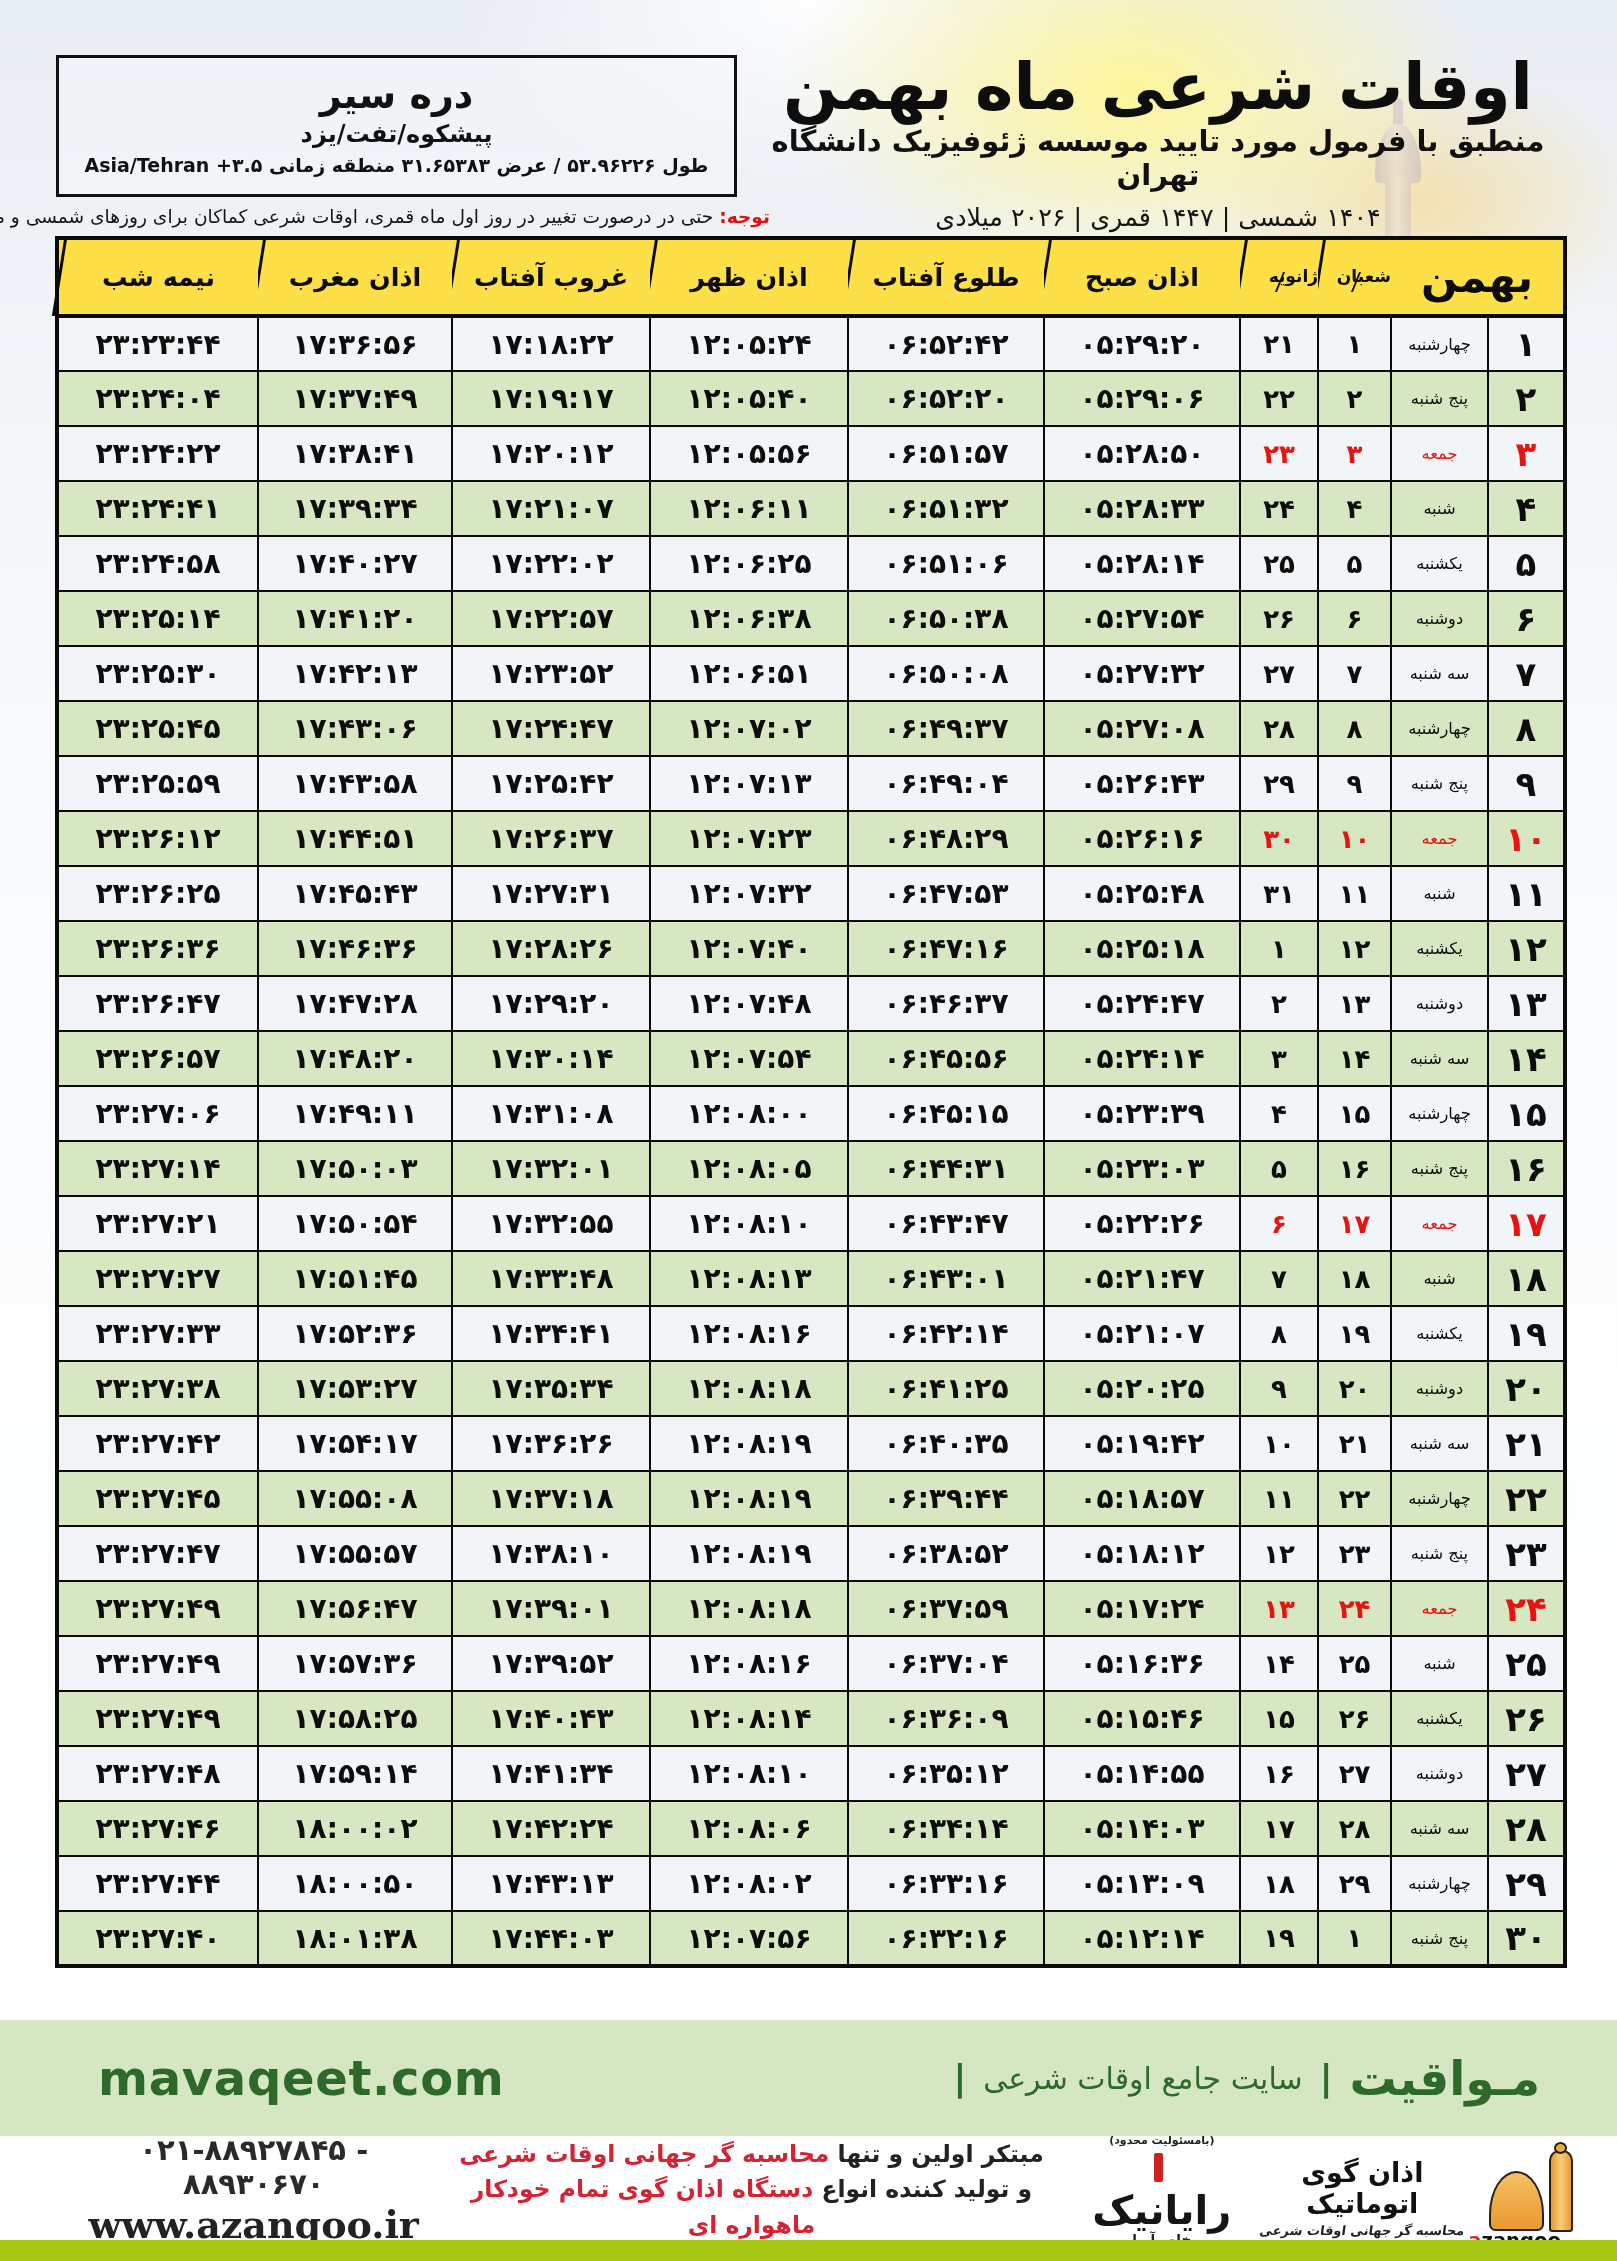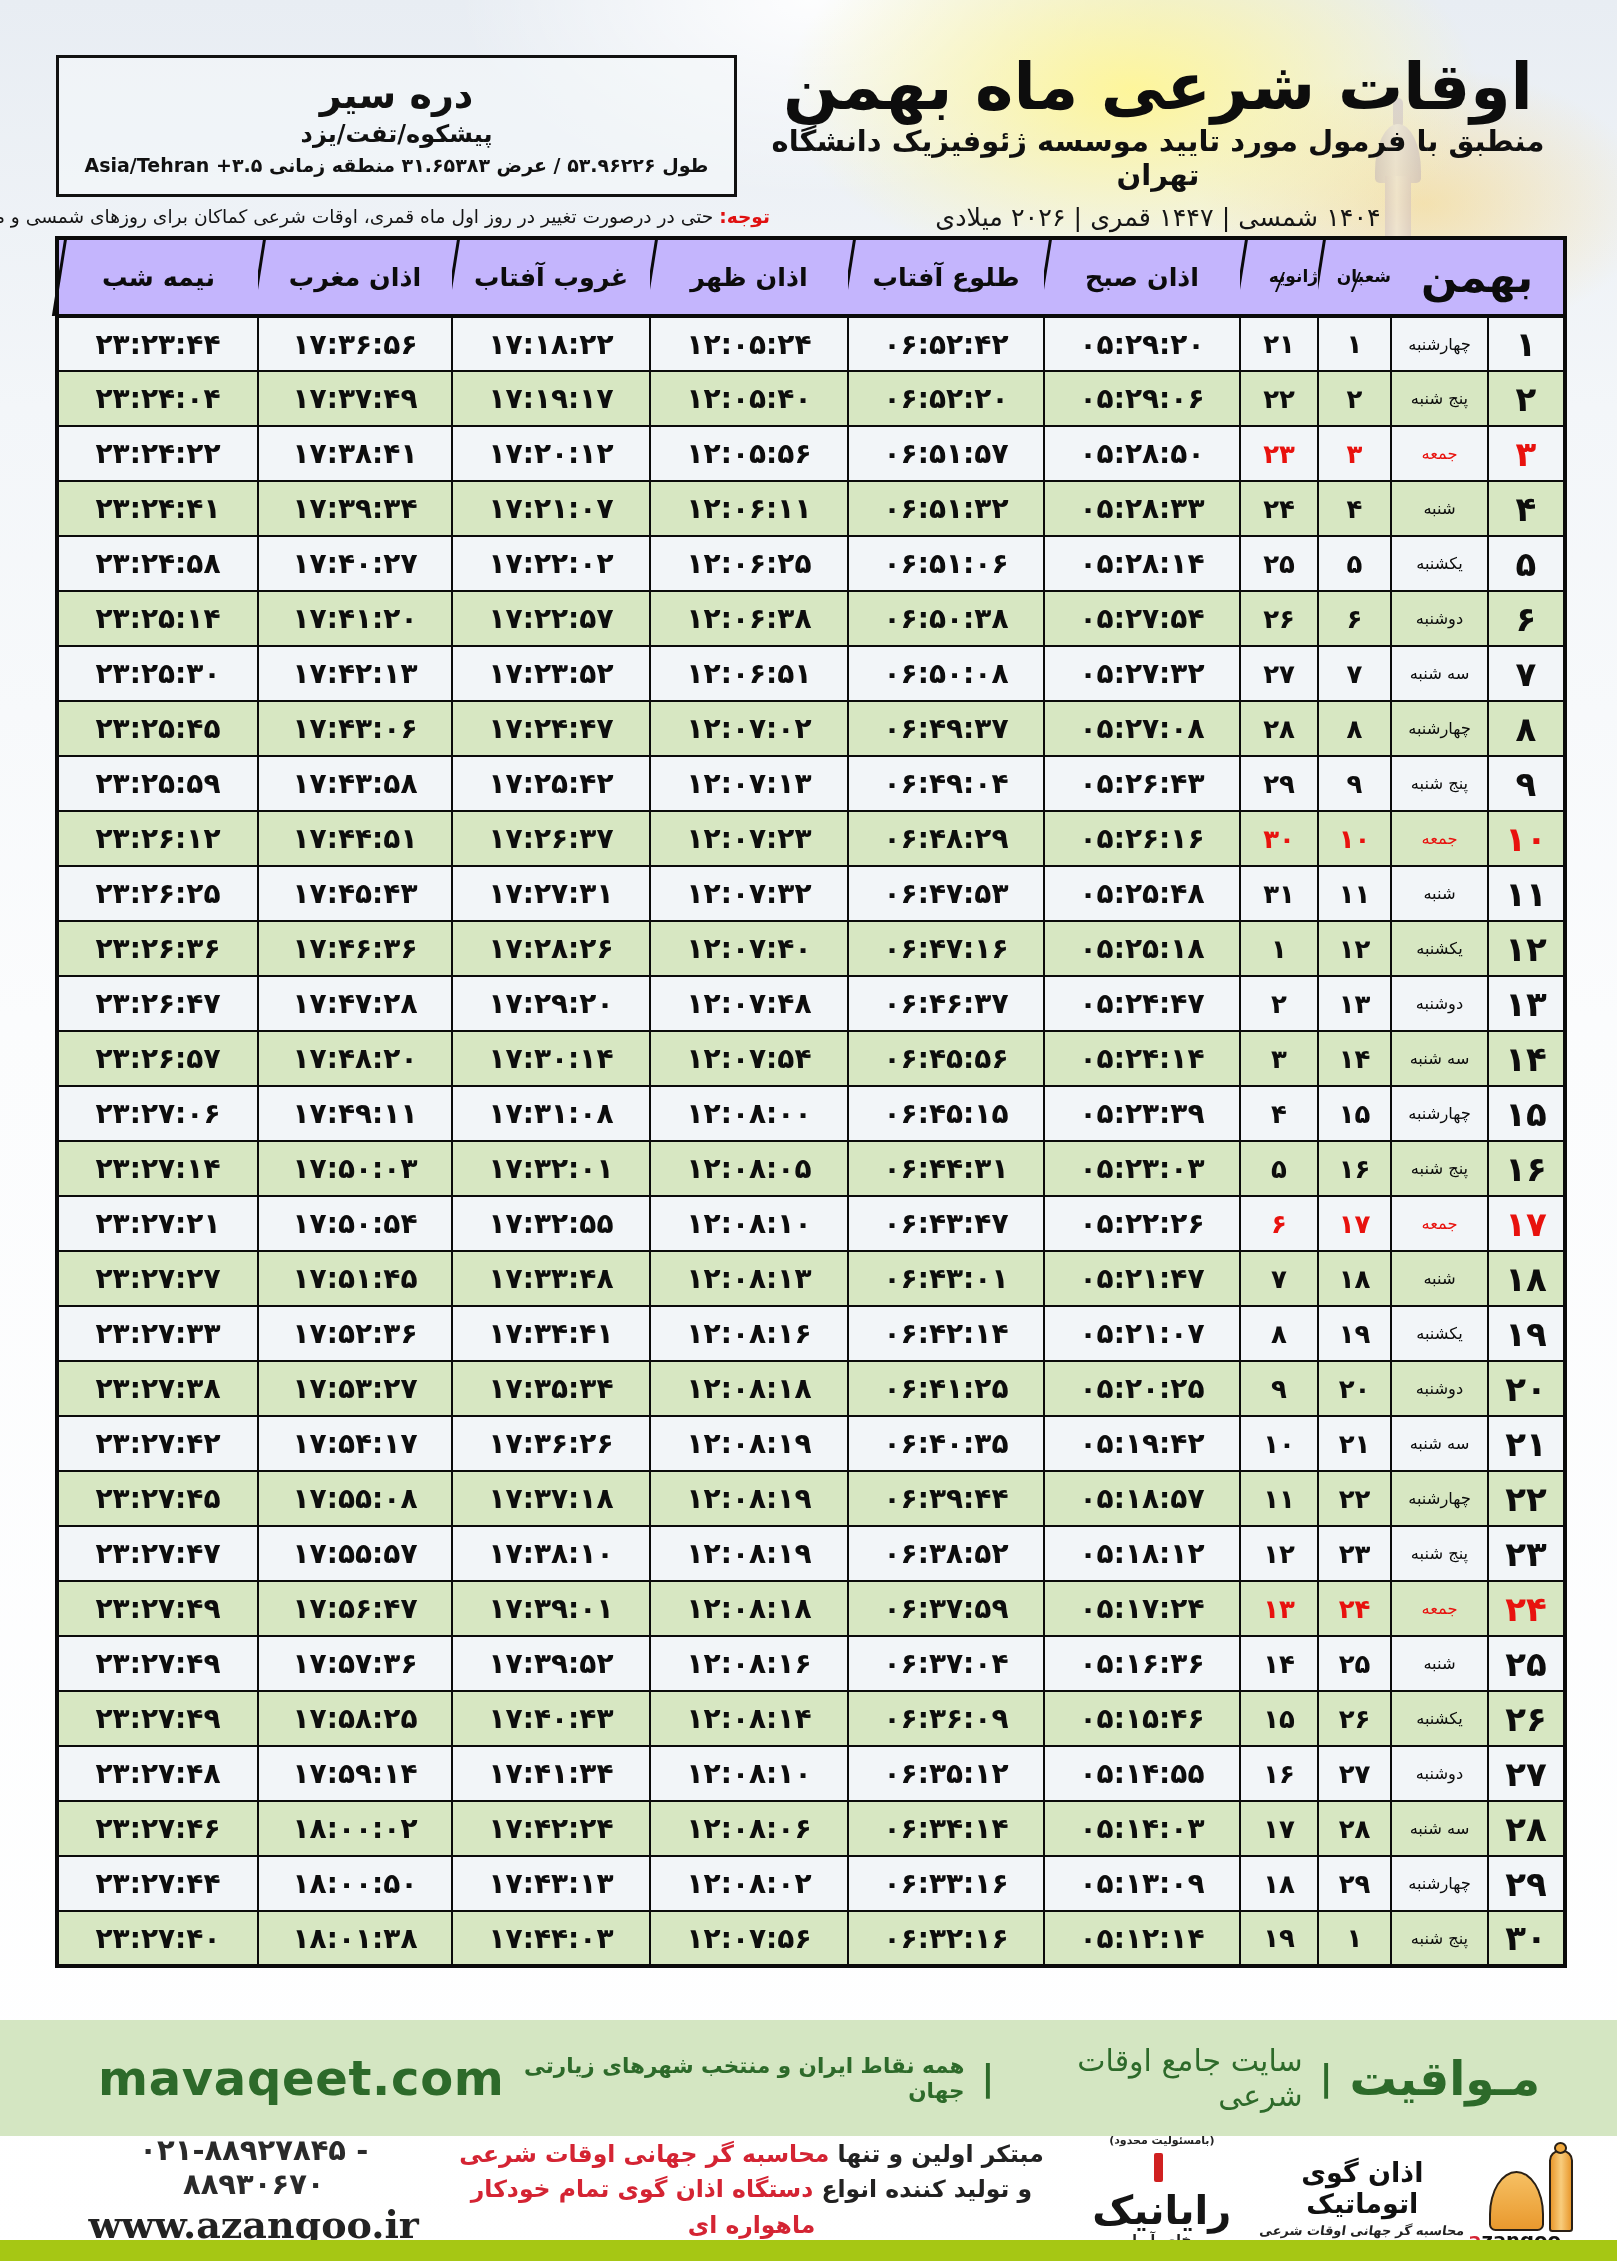--- a/index.html
+++ b/index.html
@@ -40,21 +40,21 @@
     font-size:18.6px; color:#141414; white-space:nowrap; z-index:2; }
   .note-line .note-label { color:#e01010; font-weight:bold; }
 
   
   table.times { position:absolute; left:55px; top:236px; width:1508px; border-collapse:collapse;
     table-layout:fixed; direction:rtl; z-index:1; background:#fff; border:4.6px solid #0b0b0b; }
   col.c-day{width:77px;} col.c-weekday{width:97px;} col.c-hijri{width:73px;} col.c-greg{width:78px;}
   col.c-sobh{width:196px;} col.c-tolu{width:196px;} col.c-zohr{width:198px;} col.c-ghorub{width:198px;}
   col.c-maghreb{width:194px;} col.c-nimeshab{width:201px;}
 
-  thead th { background:#c4b5fd; height:78px; color:#0c0c0c; font-weight:bold; vertical-align:middle;
+  thead th { background:#fde047; height:78px; color:#0c0c0c; font-weight:bold; vertical-align:middle;
     border-bottom:4.6px solid #0b0b0b; position:relative; }
   thead th .sep { position:absolute; top:-1.3px; bottom:-1.3px; left:-1.3px; width:3.3px; background:#0b0b0b;
     transform:skewX(-9deg); }
   th.h-month { font-size:43px; }
   th.h-time { font-size:25.4px; }
   th.h-stack { font-size:17px; }
   .stacked { display:flex; align-items:center; line-height:1.25; position:relative; }
   .stacked .top { align-self:flex-end; padding-left:18px; }
   .stacked .bot { align-self:flex-start; padding-right:18px; }
   .stacked .slash { position:absolute; top:5.2px; bottom:-3.9px; left:50%; width:2px; background:#0c0c0c;
@@ -542,21 +542,20 @@
         </tr>
       </tbody>
   </table>
 
   <div class="mavaqeet-bar">
     <div class="mv-fa">
       <span class="mv-brand">مـواقیت</span>
       <span class="mv-div">|</span>
       <span class="mv-tag1">سایت جامع اوقات شرعی</span>
       <span class="mv-div">|</span>
-      <span class="mv-tag2">همه نقاط ایران و منتخب شهرهای زیارتی جهان</span>
     </div>
     <div class="mv-url">mavaqeet.com</div>
   </div>
 
   <div class="bottom-footer">
     <div class="contact">
       <div class="phones">۰۲۱-۸۸۹۲۷۸۴۵ - ۸۸۹۳۰۶۷۰</div>
       <div class="website">www.azangoo.ir</div>
     </div>
     <div class="slogan">

